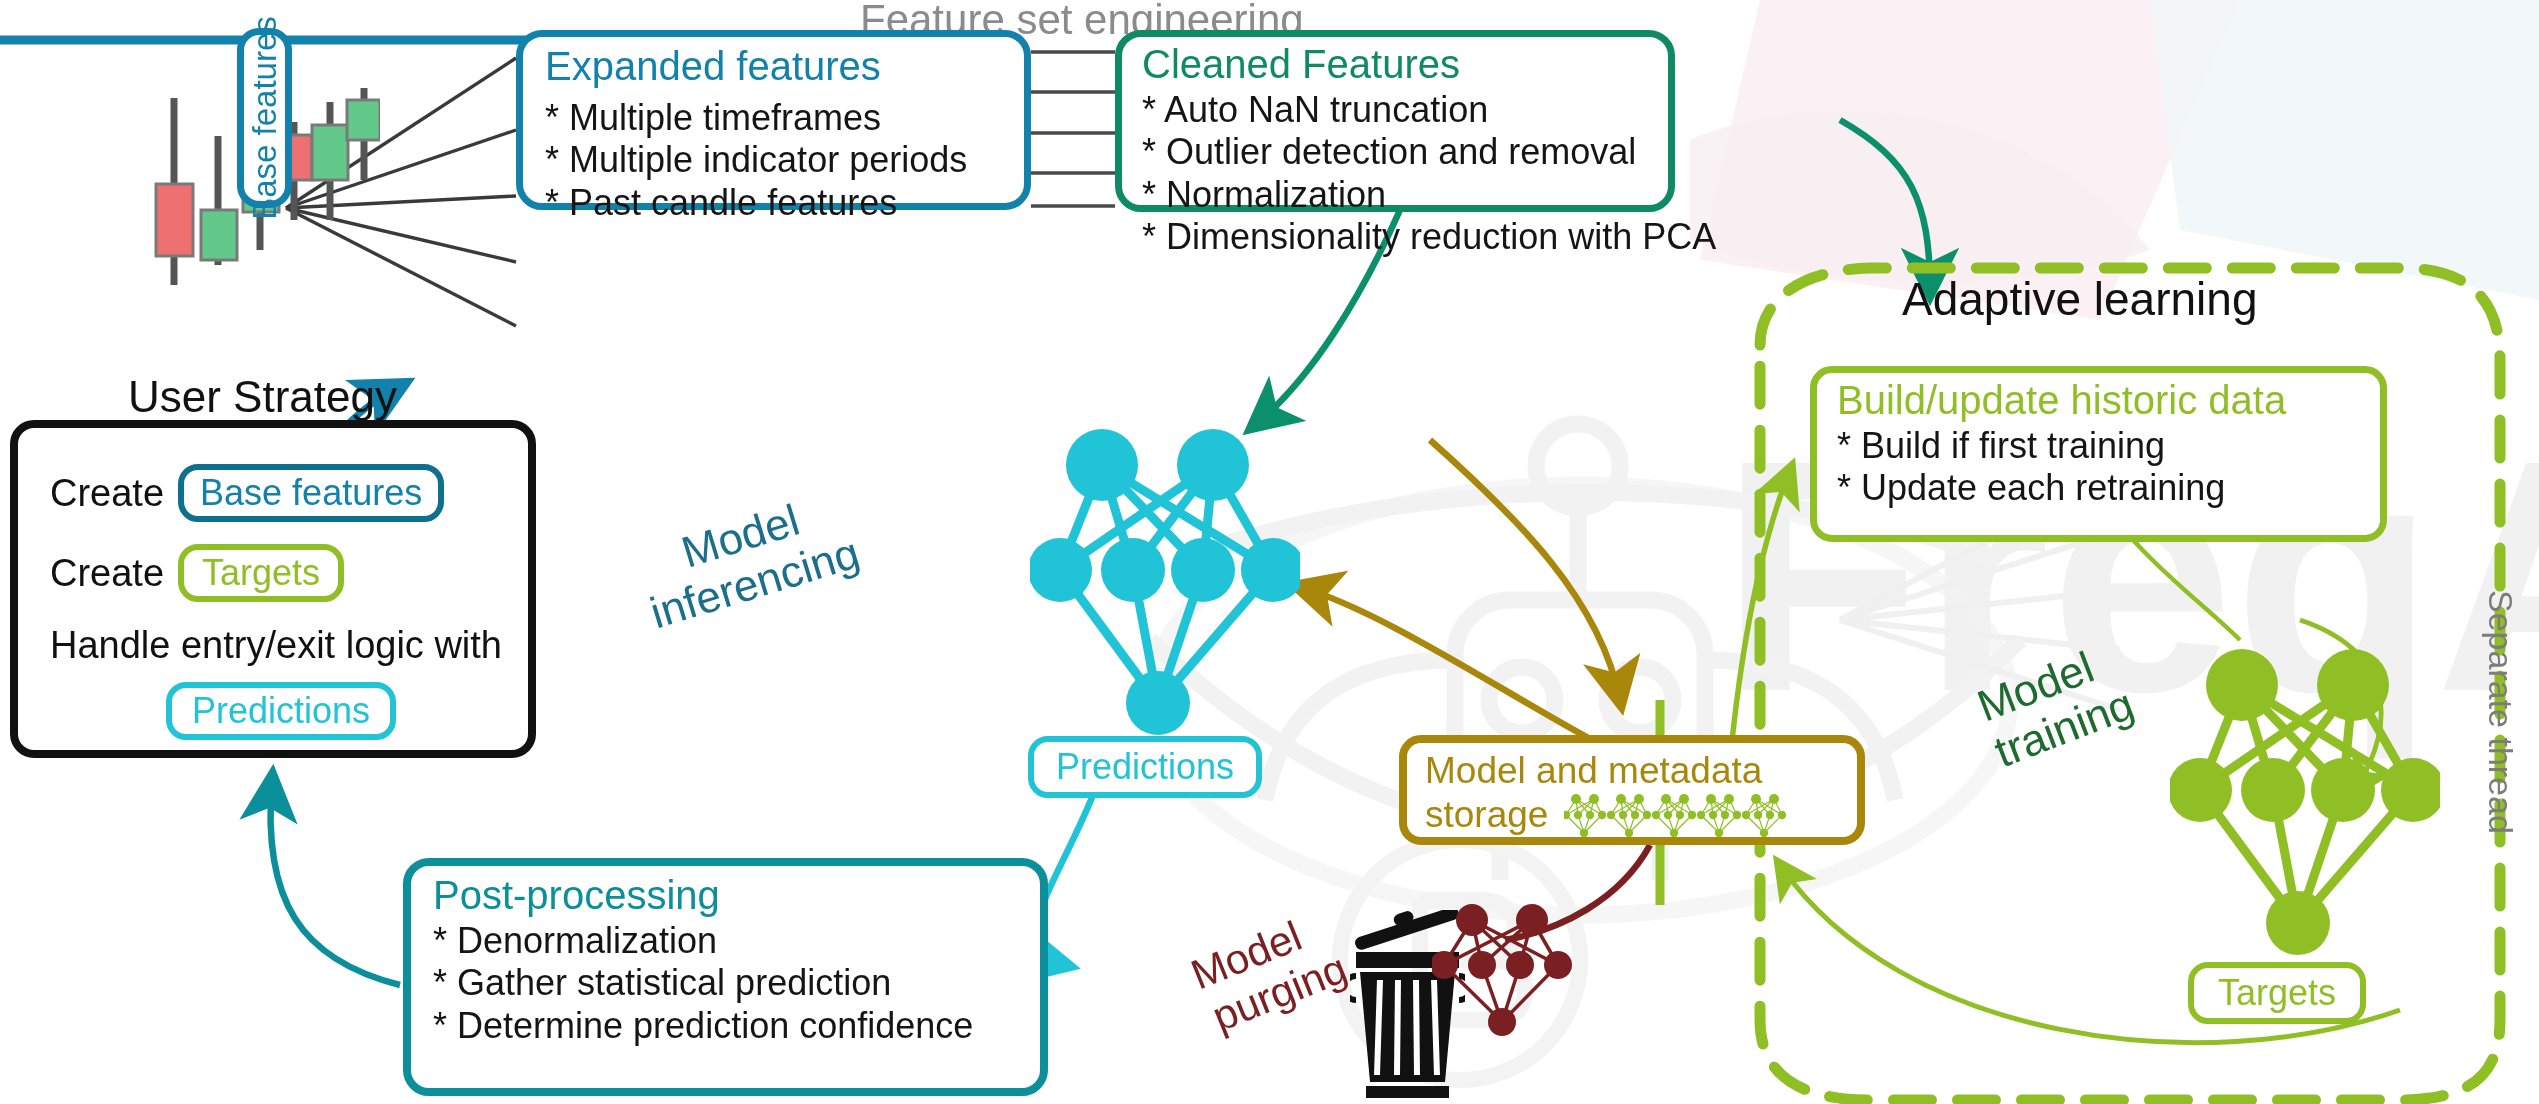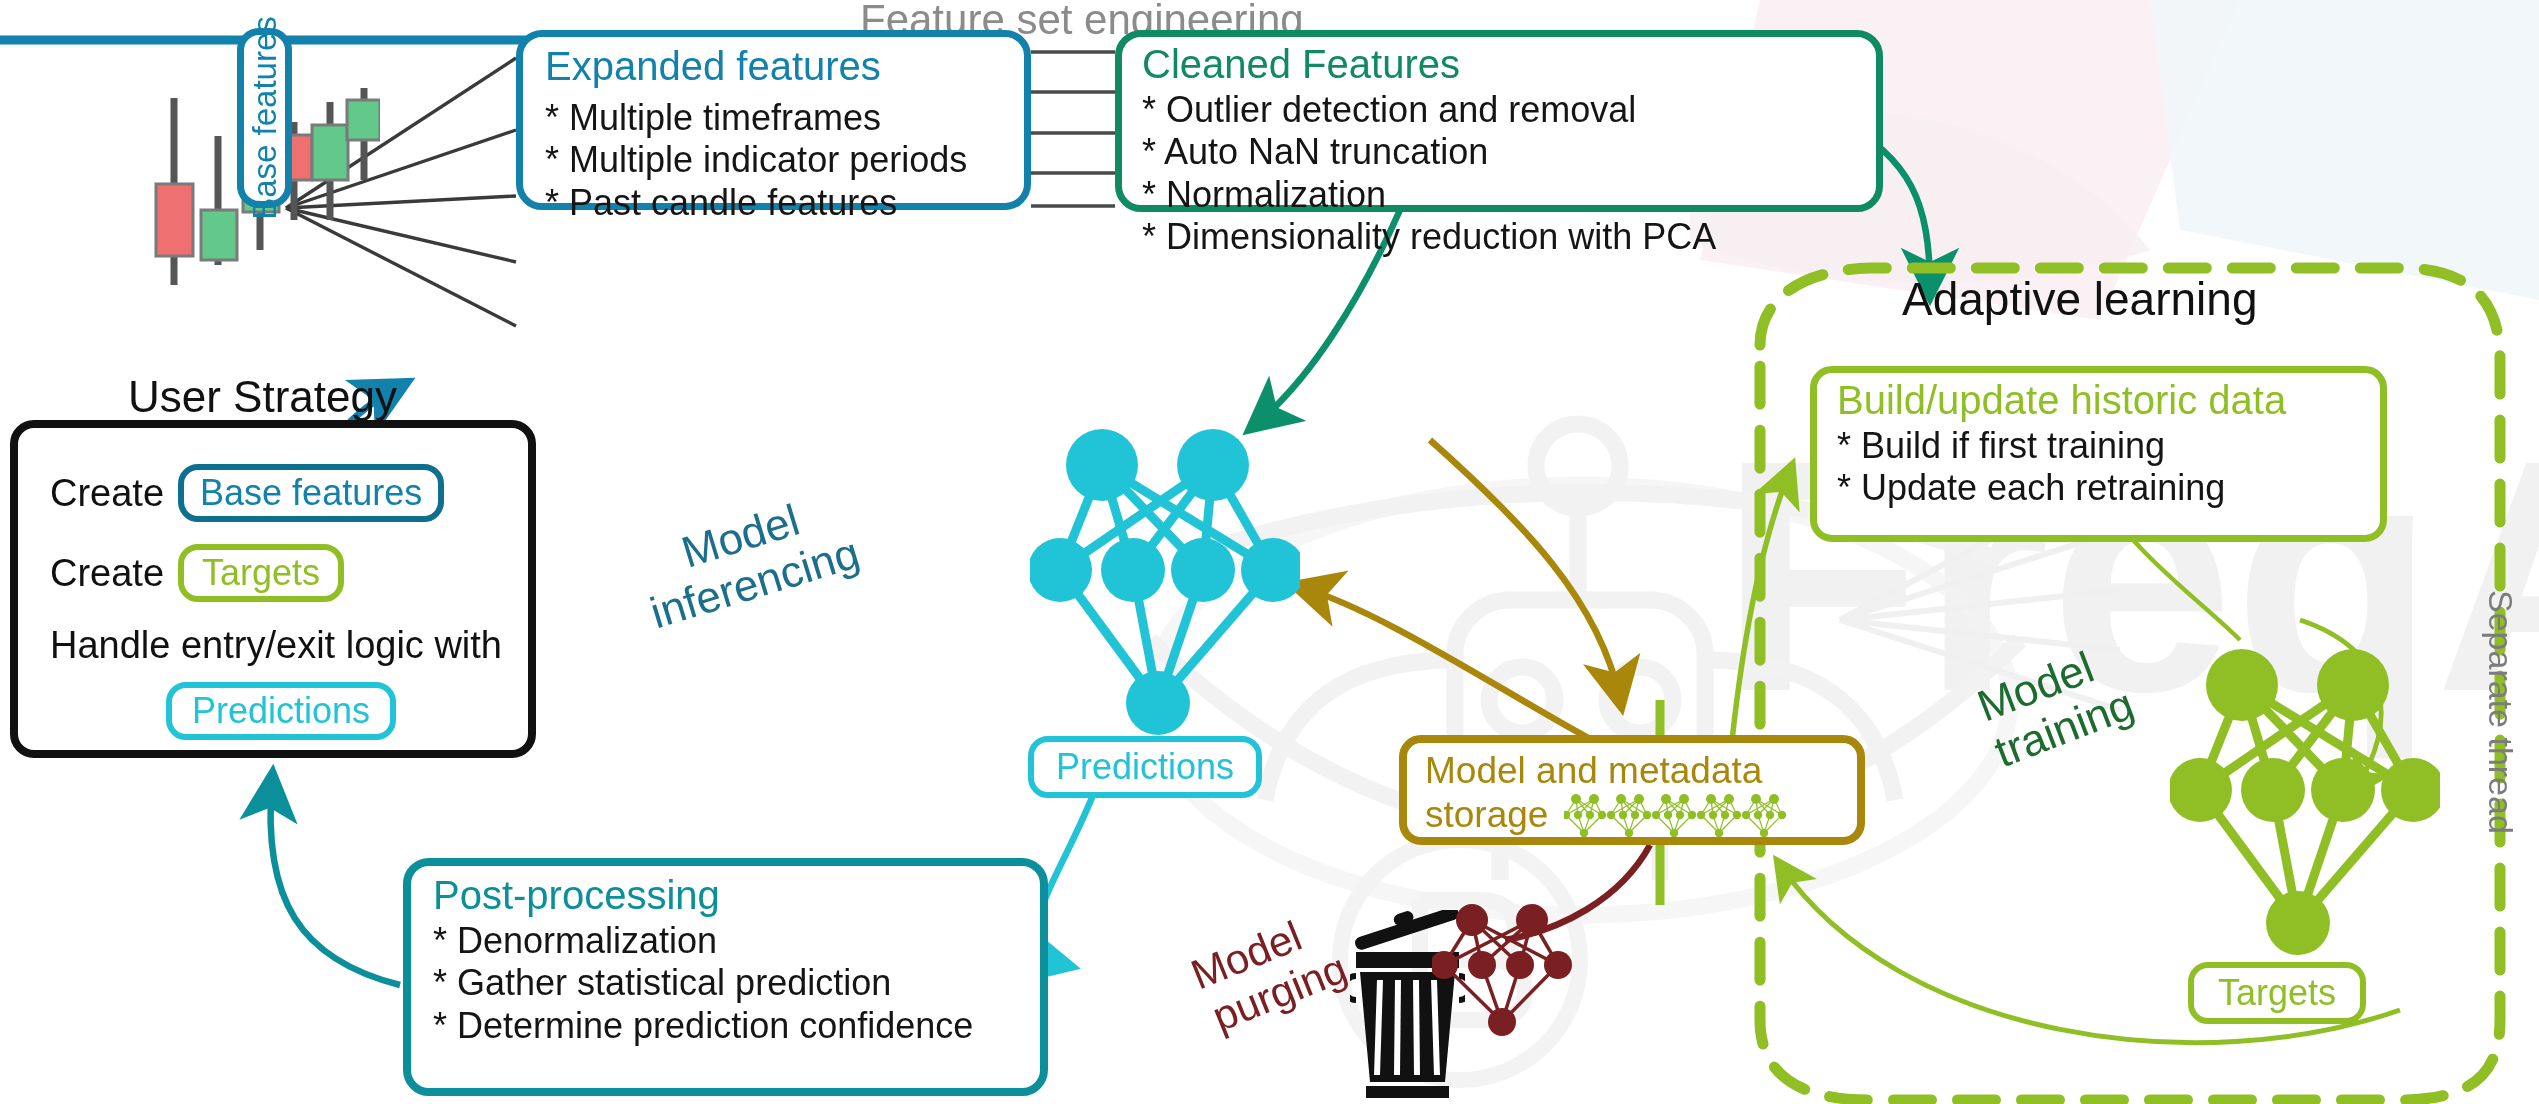--- a/index.html
+++ b/index.html
@@ -175,24 +175,24 @@
                 white-space:nowrap;color:#1281ab;font-size:33px;">Base features</div>
   </div>
 
   <div class="rbox" style="left:516px;top:30px;width:515px;height:180px;border:7px solid #1281ab;padding:8px 22px;">
     <div class="box-title" style="color:#1281ab;">Expanded features</div>
     <div class="bullet">* Multiple timeframes</div>
     <div class="bullet">* Multiple indicator periods</div>
     <div class="bullet">* Past candle features</div>
   </div>
 
-  <div class="rbox" style="left:1115px;top:30px;width:768px;height:182px;border:7px solid #0f8a63;padding:6px 20px;">
+  <div class="rbox" style="left:1115px;top:30px;width:560px;height:182px;border:7px solid #0f8a63;padding:6px 20px;">
     <div class="box-title" style="color:#0f8a63;margin-bottom:4px;">Cleaned Features</div>
+    <div class="bullet">* Auto NaN truncation</div>
     <div class="bullet">* Outlier detection and removal</div>
-    <div class="bullet">* Auto NaN truncation</div>
     <div class="bullet">* Normalization</div>
     <div class="bullet">* Dimensionality reduction with PCA</div>
   </div>
 
   <div class="plain-title" style="left:128px;top:372px;font-size:44px;">User Strategy</div>
 
   <div class="rbox" style="left:10px;top:420px;width:526px;height:338px;border:8px solid #111;border-radius:24px;">
     <div style="position:absolute;left:32px;top:36px;display:flex;align-items:center;gap:14px;">
       <span style="font-size:38px;color:#111;">Create</span>
       <span class="pill" style="position:relative;border:6px solid #0f6f8e;color:#1281ab;font-size:36px;

